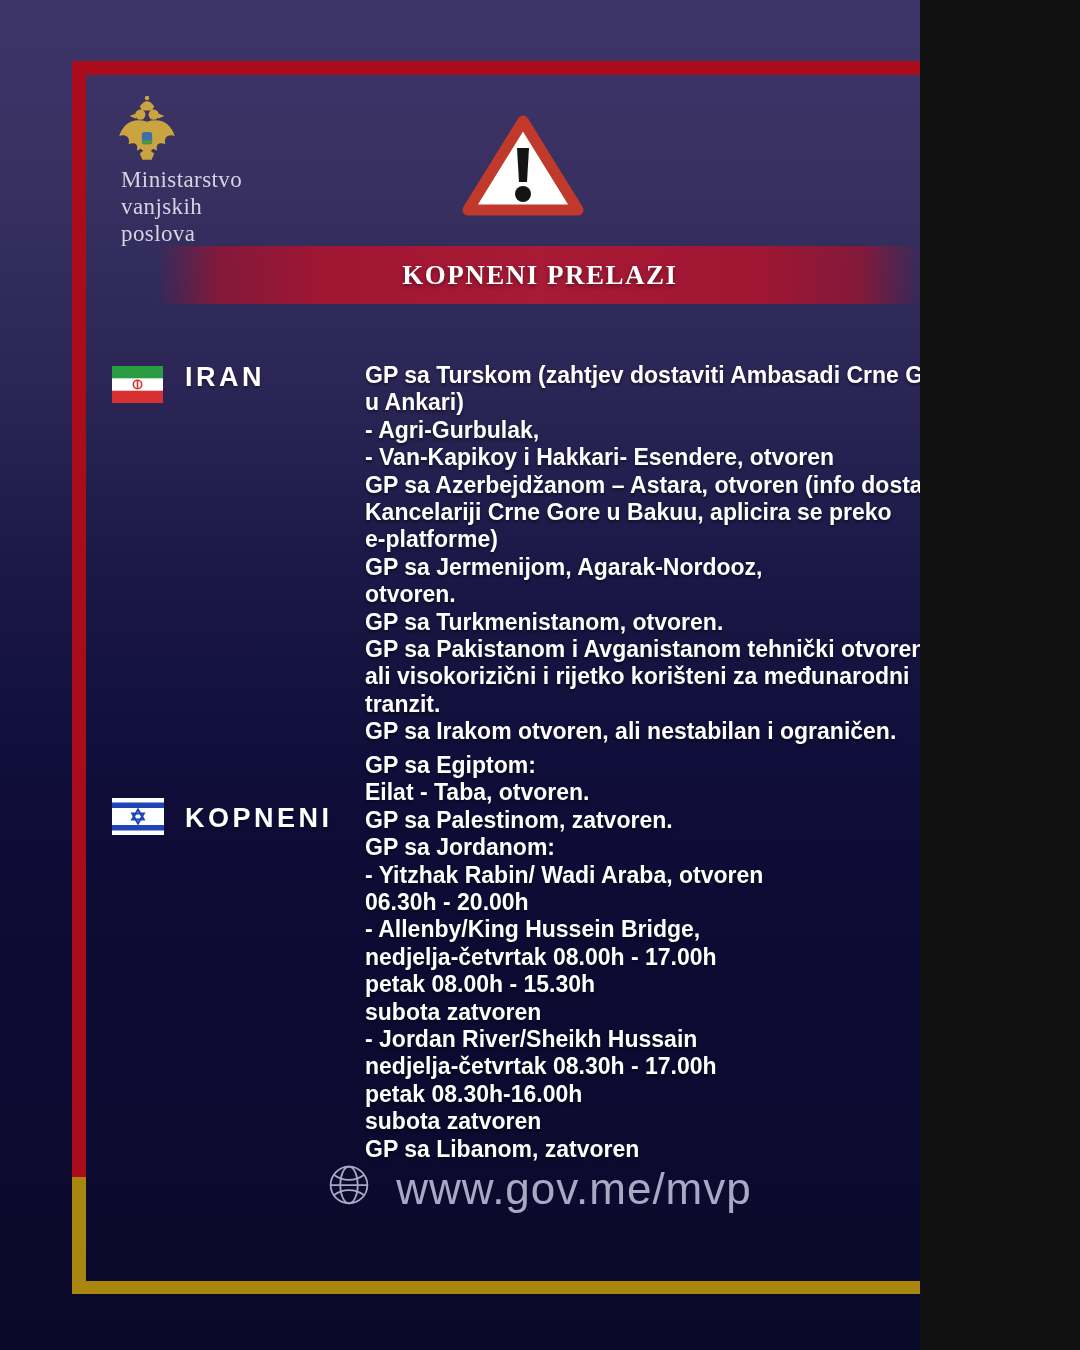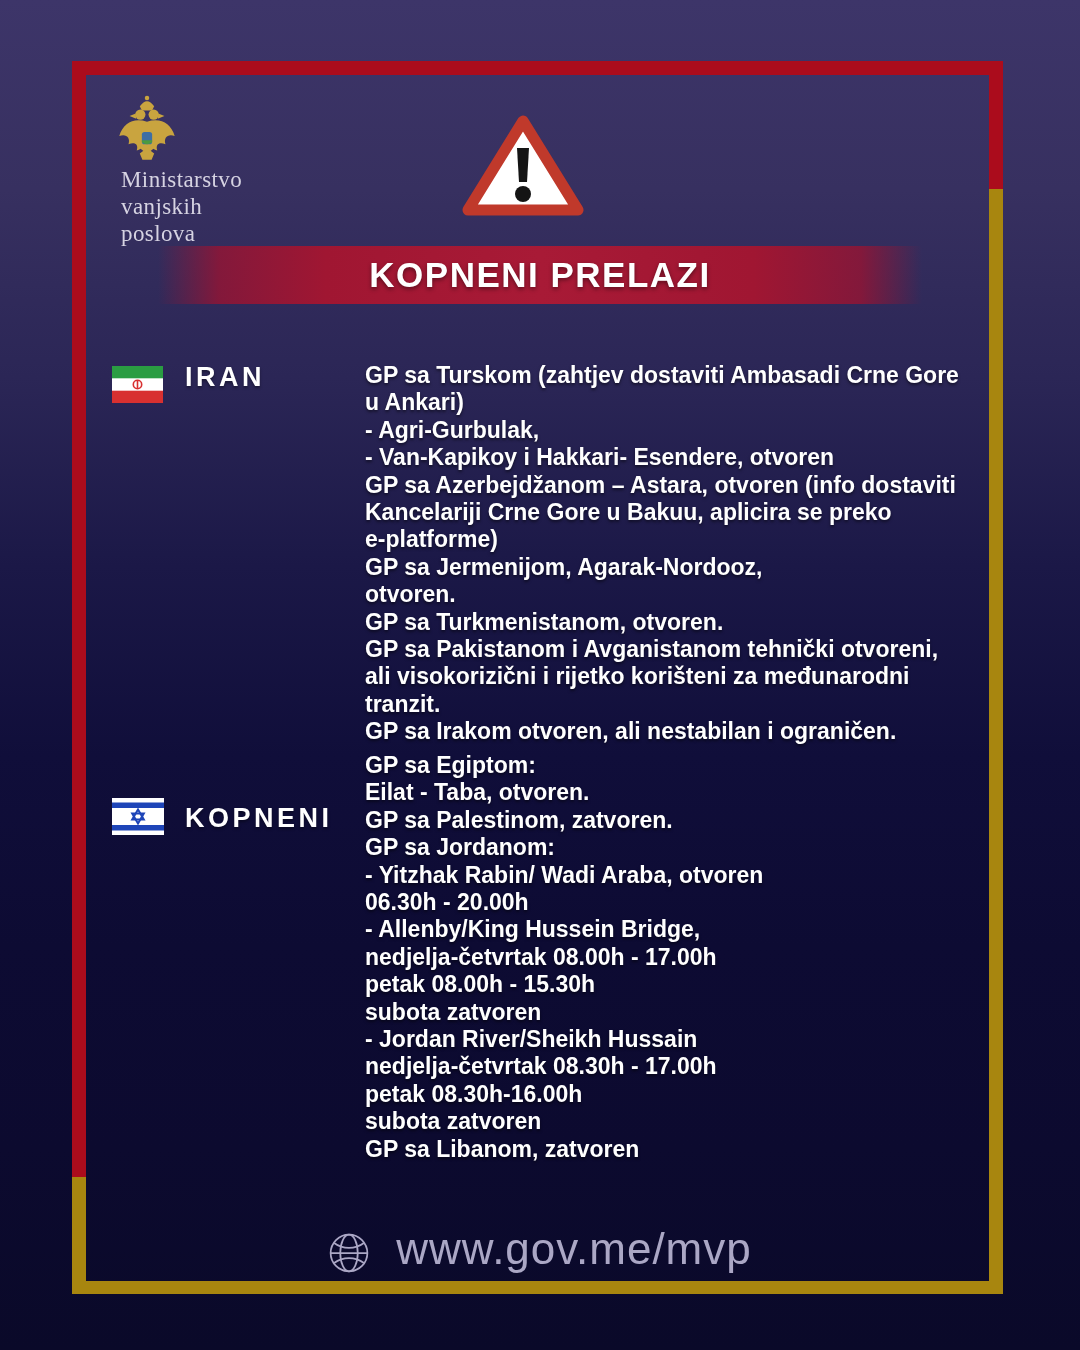--- a/index.html
+++ b/index.html
@@ -1,18 +1,18 @@
 <!DOCTYPE html>
 <html><head>
 <meta charset="utf-8">
 <style>
   html,body{margin:0;padding:0;background:#111;}
   .poster{
     position:relative;
-    width:1080px;height:1350px;
+    width:920px;height:1350px;
     overflow:hidden;
     font-family:"Liberation Sans", sans-serif;
     background:linear-gradient(180deg,
       #3d3569 0%, #373060 14%, #2b2656 28%,
       #1b1847 42%, #100e3a 56%, #0d0b33 70%,
       #0c0a2f 85%, #0a0929 100%);
   }
   
   .frame{position:absolute;}
   .f-top   {left:72px;  top:61px;   width:931px; height:14px; background:#ab0c1c;}
@@ -38,22 +38,22 @@
   .band{
     position:absolute;left:158px;top:246px;width:764px;height:58px;
     background:linear-gradient(90deg,
       rgba(158,17,48,0) 0%, rgba(158,18,48,.75) 8%,
       #a01632 22%, #a81a36 50%, #a01632 78%,
       rgba(158,18,48,.75) 92%, rgba(158,17,48,0) 100%);
     border-radius:3px;
     display:flex;align-items:center;justify-content:center;
   }
   .band h1{
-    margin:0;font-size:35px;font-weight:bold;color:#ffffff;
-    letter-spacing:1.5px;text-shadow:0 2px 4px rgba(0,0,0,.45);
+    margin:0;font-size:27px;font-weight:bold;color:#ffffff;
+    letter-spacing:1.5px;text-shadow:0 2px 4px rgba(0,0,0,.45);font-family:Liberation Serif, serif;
   }
 
   
   .flag{position:absolute;display:block;}
   .flag-iran  {left:112px;top:366px;width:51px;height:37px;}
   .flag-israel{left:112px;top:798px;width:52px;height:37px;}
   .country{
     position:absolute;left:185px;
     font-size:27px;font-weight:bold;color:#ffffff;letter-spacing:3.5px;
     text-shadow:0 2px 3px rgba(0,0,0,.4);
@@ -64,22 +64,22 @@
     position:absolute;left:365px;width:620px;
     font-size:23px;font-weight:bold;color:#ffffff;
     line-height:27.4px;white-space:pre-line;
     text-shadow:0 2px 3px rgba(0,0,0,.5);
   }
   .body-iran  {top:362px;}
   .body-izrael{top:752px;}
 
   
   .footer{
-    position:absolute;left:0;top:1212px;width:1080px;height:62px;
-    display:flex;align-items:flex-end;justify-content:center;gap:26px;
+    position:absolute;left:0;top:1164px;width:1080px;height:62px;
+    display:flex;align-items:flex-start;justify-content:center;gap:26px;
   }
   .globe{width:42px;height:42px;flex:0 0 auto;}
   .url{
     font-size:44px;font-weight:normal;color:#aba7c5;letter-spacing:1px;
   }
 </style>
 </head>
 <body>
 
 <div class="poster">

